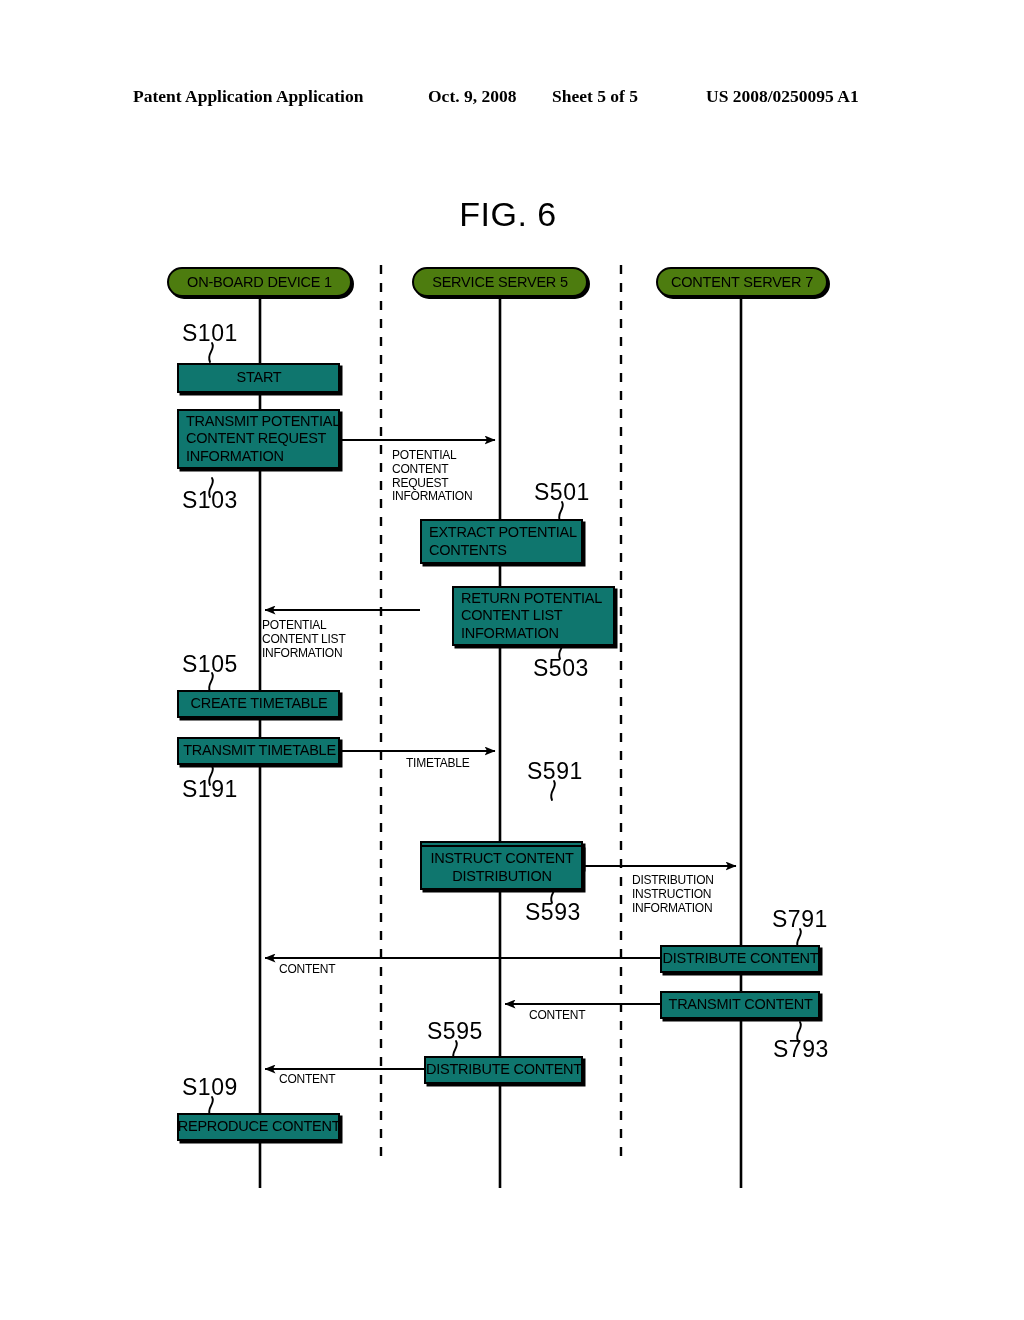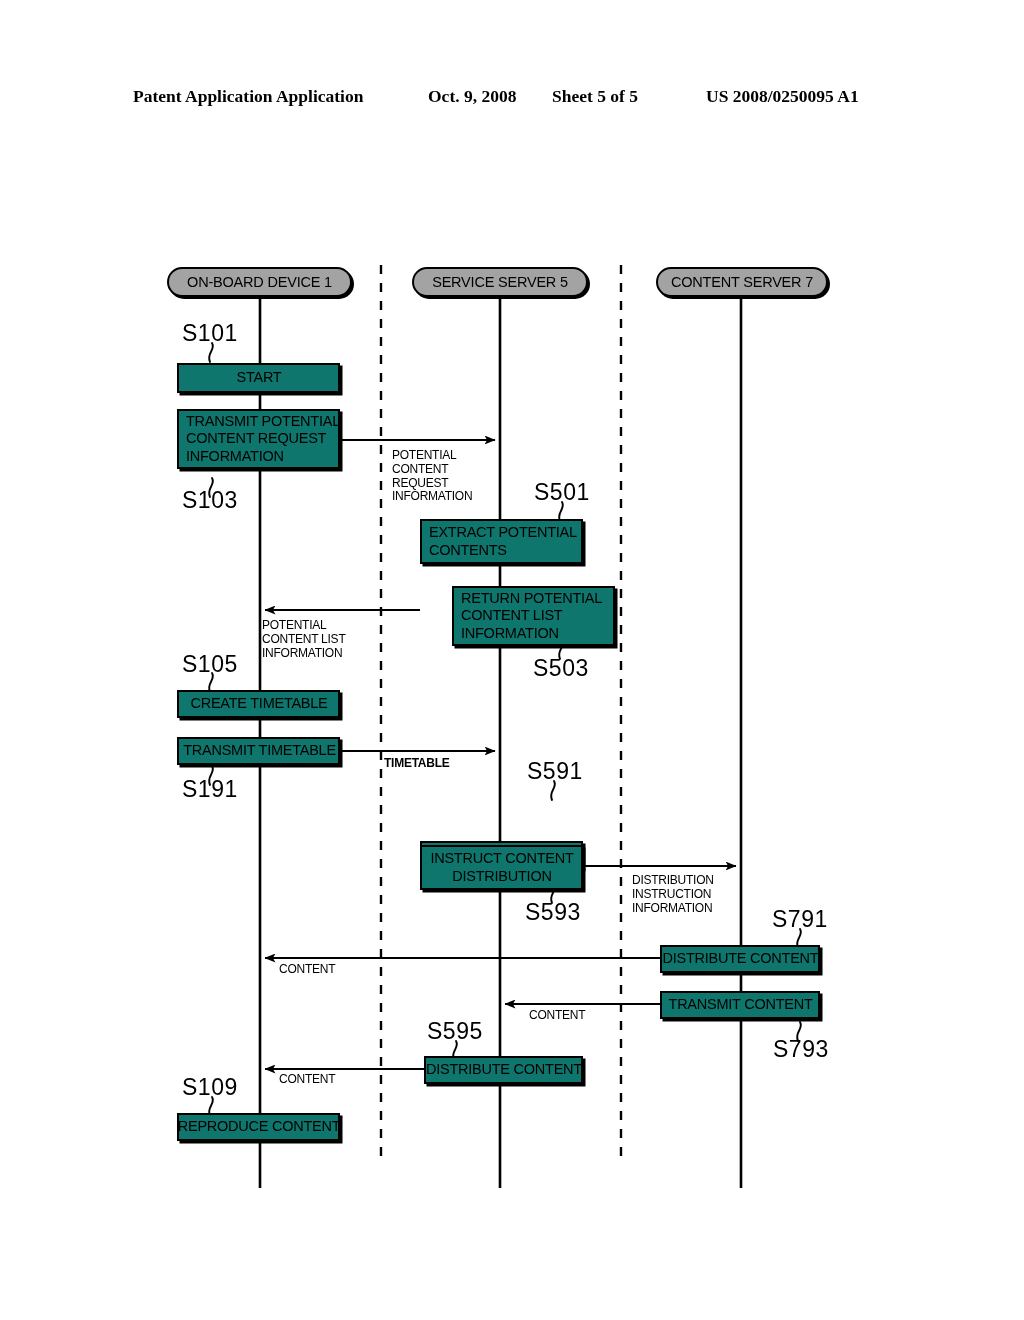--- a/index.html
+++ b/index.html
@@ -36,21 +36,21 @@
 
   
   svg#diagram{position:absolute;left:0;top:0;width:1024px;height:1320px;}
 
   
   .actor{
     position:absolute;
     box-sizing:border-box;
     border:2.5px solid #000;
     border-radius:16px;
-    background:#a3a3a3;
+    background:#4d7c0f;
     display:flex;align-items:center;justify-content:center;
     font-size:14.5px;
     letter-spacing:-0.2px;
     white-space:nowrap;
     box-shadow:2px 2px 0 #000;
   }
   .actor-1{left:167px;top:267px;width:185px;height:30px;}
   .actor-2{left:412px;top:267px;width:176px;height:30px;}
   .actor-3{left:656px;top:267px;width:172px;height:30px;}
 
@@ -97,20 +97,23 @@
 
 <div id="page">
 
   <div class="hdr">
     <span class="hdr-pub">Patent Application Application</span>
     <span class="hdr-date">Oct. 9, 2008</span>
     <span class="hdr-sheet">Sheet 5 of 5</span>
     <span class="hdr-num">US 2008/0250095 A1</span>
   </div>
 
+  <div class="figtitle">
+    <span class="ft-inner">FIG. 6</span>
+  </div>
 
   <svg id="diagram" viewBox="0 0 1024 1320">
     <defs>
       <marker id="arrR" markerWidth="11" markerHeight="9" refX="10.5" refY="4.5" orient="auto" markerUnits="userSpaceOnUse">
         <path d="M0,0 L11,4.5 L0,9 L2.6,4.5 Z" fill="#000"></path>
       </marker>
       <marker id="arrL" markerWidth="11" markerHeight="9" refX="10.5" refY="4.5" orient="auto" markerUnits="userSpaceOnUse">
         <path d="M0,0 L11,4.5 L0,9 L2.6,4.5 Z" fill="#000"></path>
       </marker>
     </defs>
@@ -241,21 +244,21 @@
     <span>REQUEST</span>
     <span>INFORMATION</span>
   </div>
 
   <div class="msg" style="left:262px;top:619px;">
     <span>POTENTIAL</span>
     <span>CONTENT LIST</span>
     <span>INFORMATION</span>
   </div>
 
-  <div class="msg" style="left:384px;top:757px;font-weight:bold;">
+  <div class="msg" style="left:406px;top:757px;">
     <span>TIMETABLE</span>
   </div>
 
   <div class="msg" style="left:632px;top:874px;">
     <span>DISTRIBUTION</span>
     <span>INSTRUCTION</span>
     <span>INFORMATION</span>
   </div>
 
   <div class="msg" style="left:279px;top:963px;">

